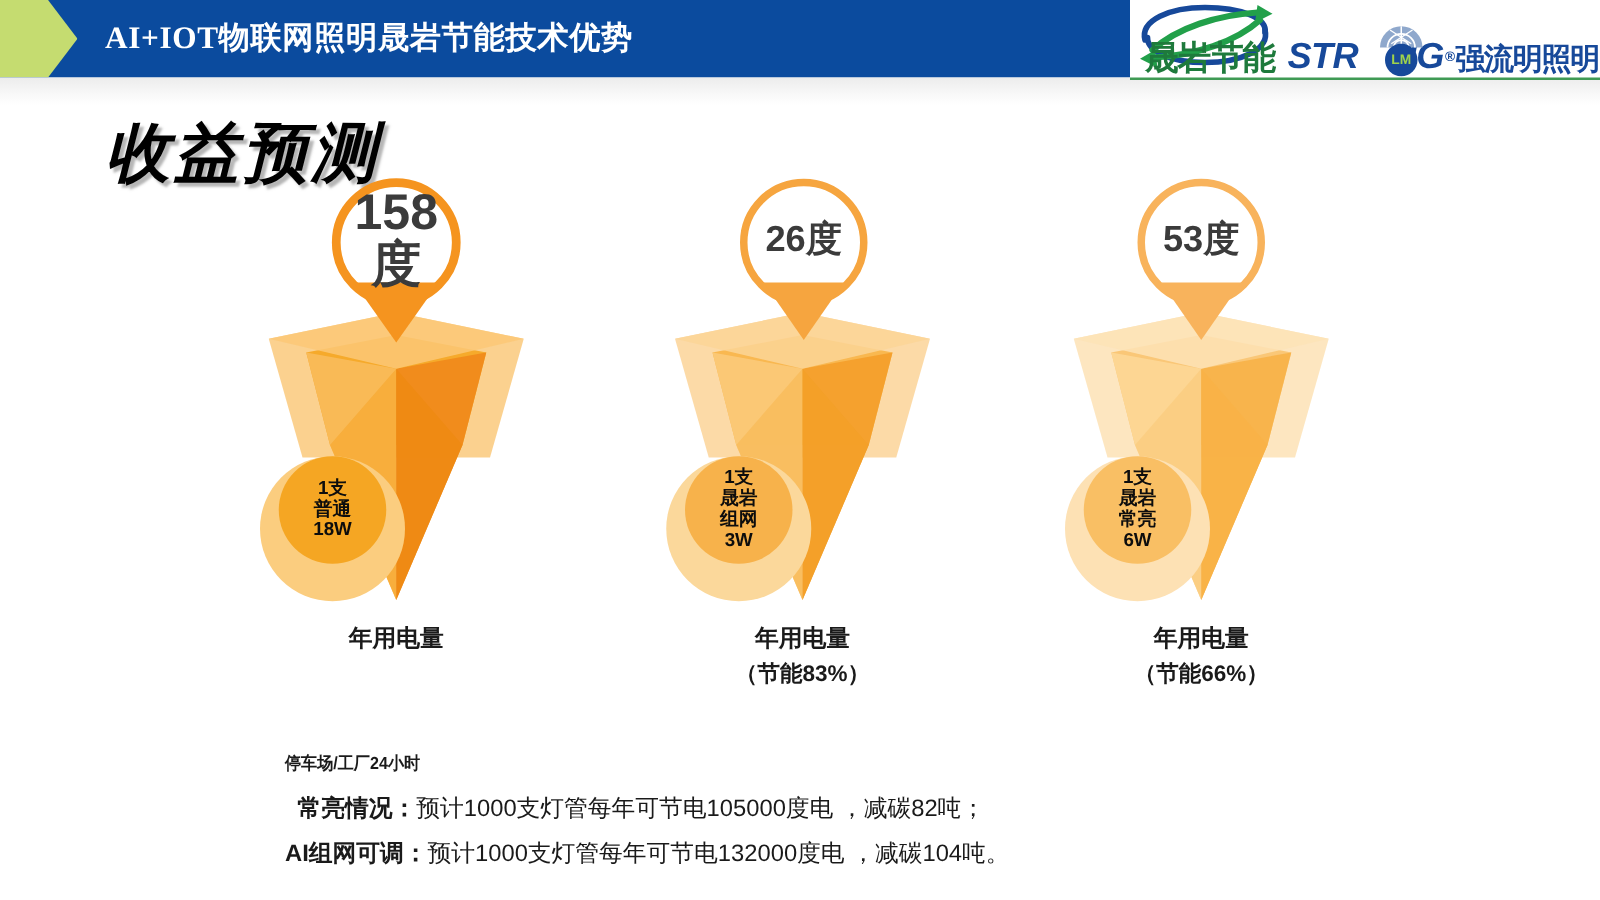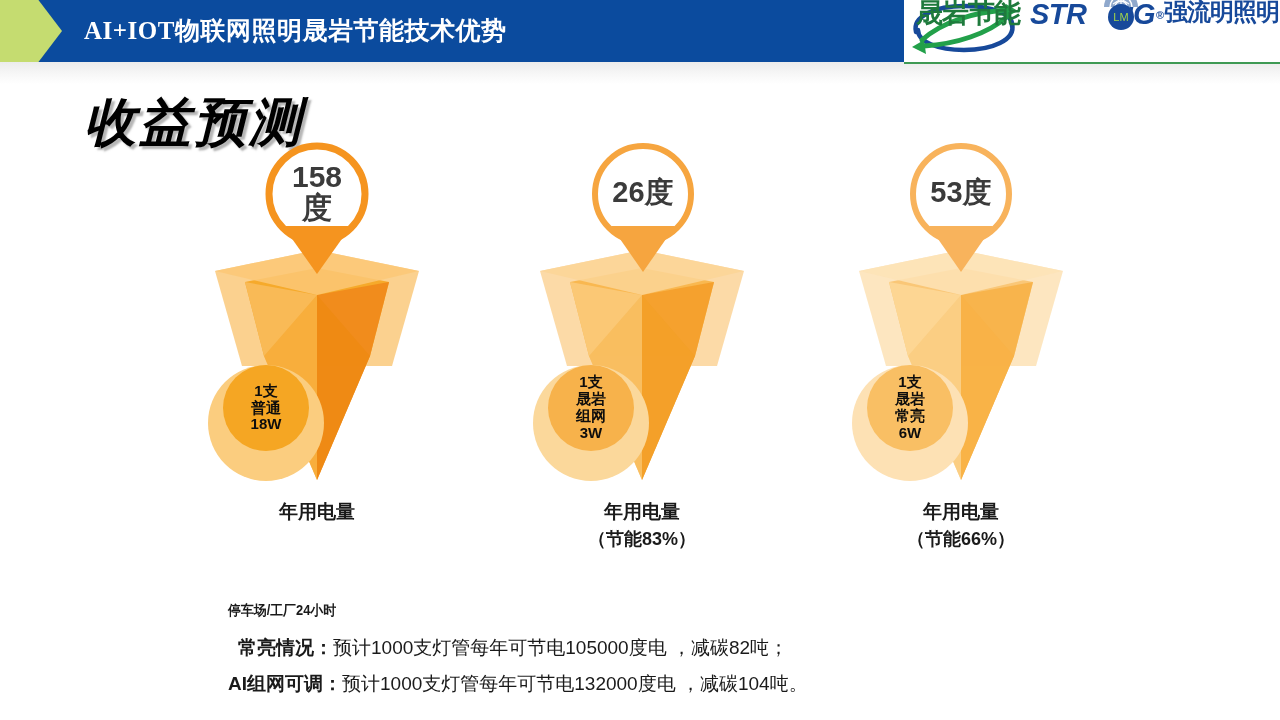--- a/index.html
+++ b/index.html
@@ -61,21 +61,21 @@
     background: #ffffff;
     border-bottom: 2px solid #3f9a54;
     z-index: 5;
     overflow: hidden;
   }
   .logo-inner {
     position: absolute;
     left: 0; top: 0;
     width: 376px; height: 60px;
     display: flex;
-    align-items: flex-start;
+    align-items: flex-end;
     padding-left: 12px;
     box-sizing: border-box;
   }
   
   .logo-cn {
     position: relative;
     font-size: 27px;
     font-weight: bold;
     color: #1e7a3c;
     letter-spacing: -1px;
@@ -111,21 +111,21 @@
   .logo-lm-circle {
     position: absolute;
     left: 78px;
     top: 4px;
     width: 26px;
     height: 26px;
     border-radius: 50%;
     background: #17499a;
     color: #9fd34b;
     font-size: 11px;
-    font-weight: normal;
+    font-weight: bold;
     display: flex;
     align-items: center;
     justify-content: center;
     font-style: normal;
     z-index: 3;
   }
   .logo-fan {
     position: absolute;
     left: 72px;
     top: -12px;
@@ -212,21 +212,21 @@
     display: flex;
     flex-direction: column;
     align-items: center;
     justify-content: center;
     color: #3b3b3b;
     font-weight: bold;
     line-height: 1.04;
     z-index: 2;
     font-family: "Liberation Sans", sans-serif;
   }
-  .pin-text.two-line { font-size: 30px; }
+  .pin-text.two-line { font-size: 40px; }
   .pin-text.one-line { font-size: 29px; }
 
   
   .bulb {
     position: absolute;
     width: 116px;
     height: 116px;
     border-radius: 50%;
     z-index: 5;
     display: flex;

